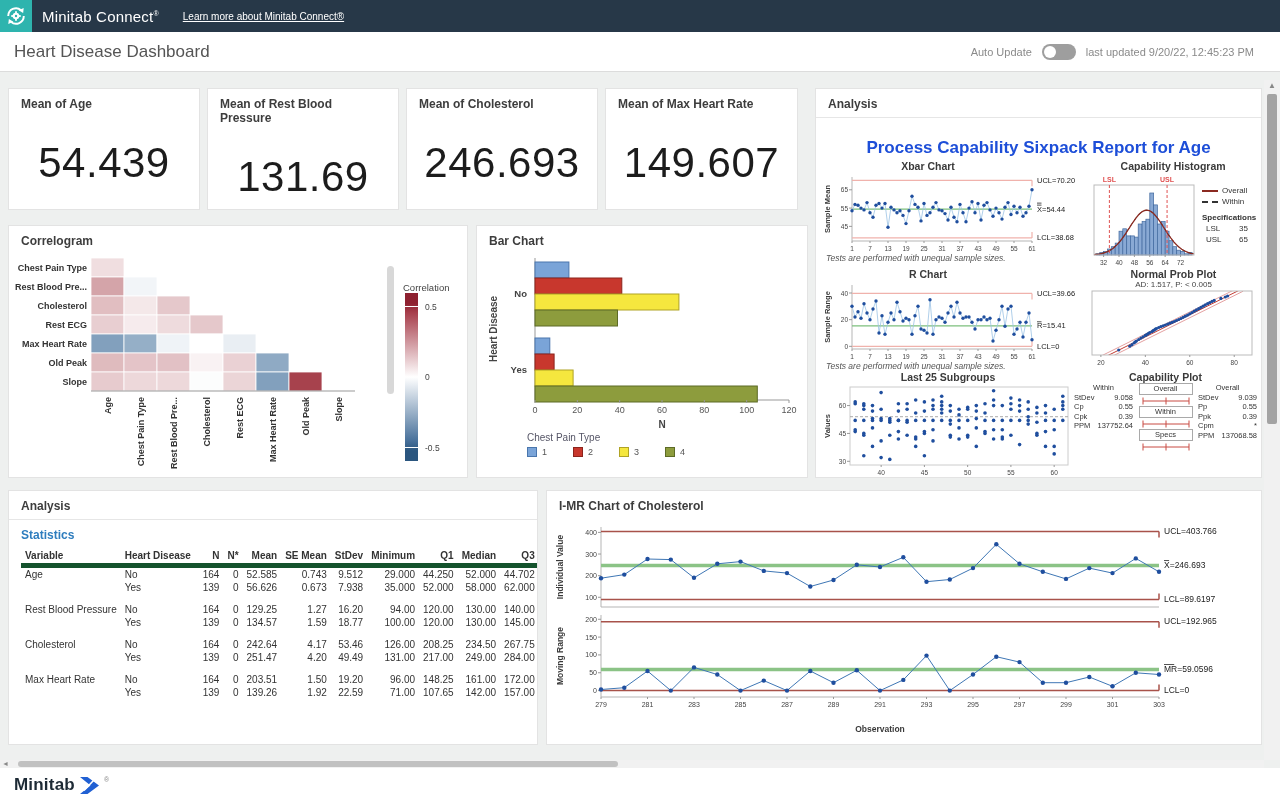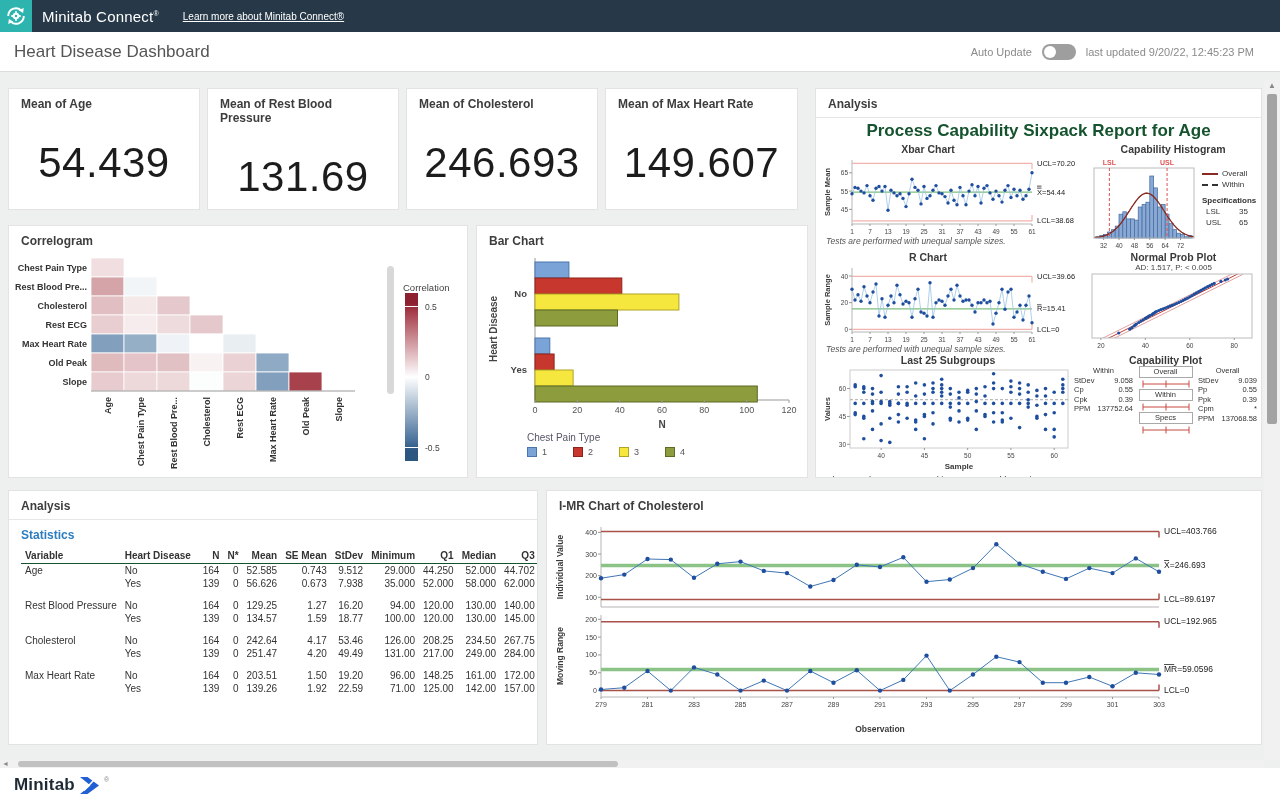--- a/index.html
+++ b/index.html
@@ -23,21 +23,21 @@
   .lu-label{font-size:11px;color:#8a8a8a;}
   
   .content{position:absolute;left:0;top:72px;width:1280px;height:688px;background:#eef0ef;}
   .panel{position:absolute;background:#fff;border:1px solid #e3e3e3;}
   .panel-head{padding:8px 12px 6px;font-size:12px;font-weight:bold;color:#3d3d3d;}
   .panel-head.rule{border-bottom:1px solid #e6e6e6;}
   .kpi{text-align:left;}
   .kpi-value{font-size:42px;font-weight:300;color:#1c1c1c;text-align:center;margin-top:22px;letter-spacing:.5px;}
   
   .sp-fig{padding:2px 6px;}
-  .sp-title{font-size:17px;font-weight:bold;color:#14532d;text-align:center;margin:1px 0 2px;}
+  .sp-title{font-size:17px;font-weight:bold;color:#1d4ed8;text-align:center;margin:18px 0 2px;}
   .sp-row{display:flex;}
   .sp-sub{font-size:10.5px;font-weight:bold;color:#3a3a3a;text-align:center;}
   .sp-note{font-size:8.5px;font-style:italic;color:#555;padding-left:4px;margin-top:-1px;}
   .sp-leg{font-size:8px;color:#333;padding-top:14px;}
   .leg-row{display:flex;align-items:center;gap:4px;margin-bottom:2px;white-space:nowrap;}
   .leg-line{display:inline-block;width:16px;height:0;border-top:2px solid #8b2a21;}
   .leg-line.dash{border-top:2px dashed #333;}
   .leg-specs{margin-top:7px;line-height:1.35;}
   .leg-specs b{display:block;font-size:8px;}
   .leg-specs .sr{display:flex;justify-content:space-between;width:46px;padding-left:4px;}
@@ -59,21 +59,21 @@
   .pscroll{position:absolute;left:378px;top:40px;width:7px;height:128px;border-radius:4px;background:#d8d8d8;cursor:pointer;}
   
   .bar-leg{margin:2px 0 0 50px;font-size:9px;color:#555;}
   .bar-leg .t{font-size:10px;margin-bottom:4px;color:#556;}
   .bar-leg .items{display:flex;gap:26px;}
   .bar-leg .it{display:flex;align-items:center;gap:5px;}
   .bar-leg .sw{width:10px;height:10px;display:inline-block;}
   
   .stats-sub{padding:8px 12px 2px;font-size:12px;font-weight:bold;color:#2e7dbe;}
   table.stats{border-collapse:collapse;margin:4px 12px 0;font-size:10px;color:#333;}
-  table.stats th{font-weight:bold;border-bottom:1px solid #14532d;padding:2px 4px;white-space:nowrap;margin-left:8px;}
+  table.stats th{font-weight:bold;border-bottom:5px solid #14532d;padding:2px 4px;white-space:nowrap;margin-left:8px;}
   table.stats td{padding:1px 4px;white-space:nowrap;}
   .ta-l{text-align:left;} .ta-r{text-align:right;}
   tr.spacer td{height:9px;padding:0;}
   
   .vscroll{position:absolute;left:1264px;top:80px;width:16px;height:680px;background:#f1f1f1;}
   .vscroll .arr{position:absolute;left:0;top:0;width:16px;height:12px;color:#888;font-size:8px;text-align:center;line-height:12px;}
   .vscroll .thumb{position:absolute;left:3px;top:14px;width:10px;height:330px;background:#a3a3a3;border-radius:2px;cursor:pointer;}
   .hscroll{position:absolute;left:0;top:760px;width:1264px;height:8px;background:#f1f1f1;}
   .hscroll .arr{position:absolute;left:2px;top:0;color:#888;font-size:7px;line-height:8px;}
   .hscroll .thumb{position:absolute;left:18px;top:1px;width:600px;height:6px;background:#c1c1c1;border-radius:3px;cursor:pointer;}
@@ -967,21 +967,21 @@
             </tr>
             <tr>
               <td class="ta-l"></td>
               <td class="ta-l">Yes</td>
               <td class="ta-r">139</td>
               <td class="ta-r">0</td>
               <td class="ta-r">139.26</td>
               <td class="ta-r">1.92</td>
               <td class="ta-r">22.59</td>
               <td class="ta-r">71.00</td>
-              <td class="ta-r">125.00</td>
+              <td class="ta-r">107.65</td>
               <td class="ta-r">142.00</td>
               <td class="ta-r">157.00</td>
             </tr>
           </tbody>
       </table>
     </div>
 
     <div class="panel" style="left:546px;top:418px;width:716px;height:255px;overflow:hidden;">
       <div class="panel-head">I-MR Chart of Cholesterol</div>
       <div id="imr-fig" style="padding-left:8px;">

